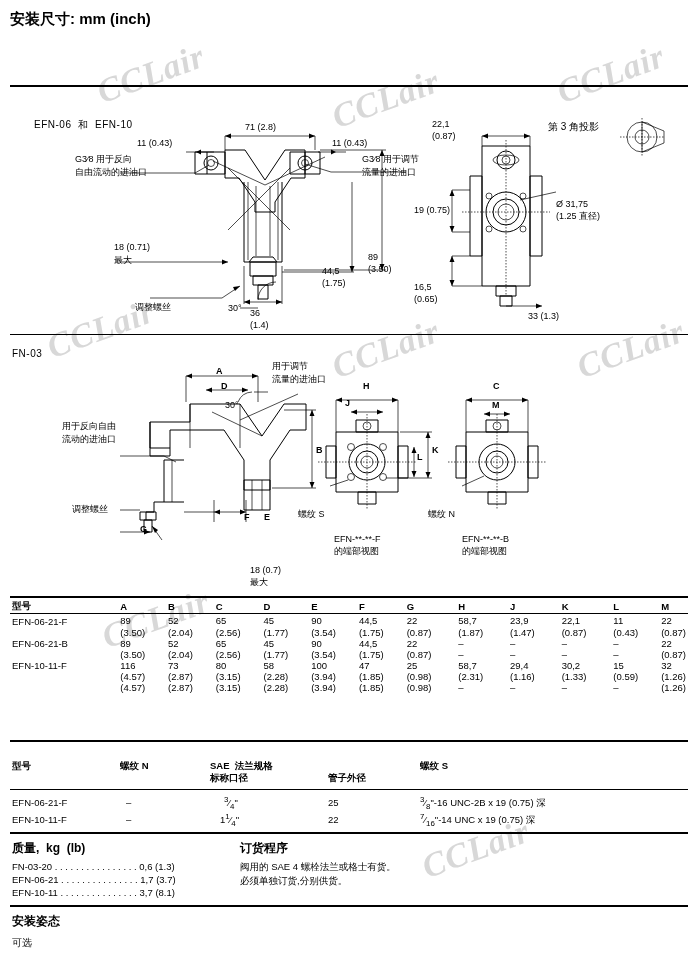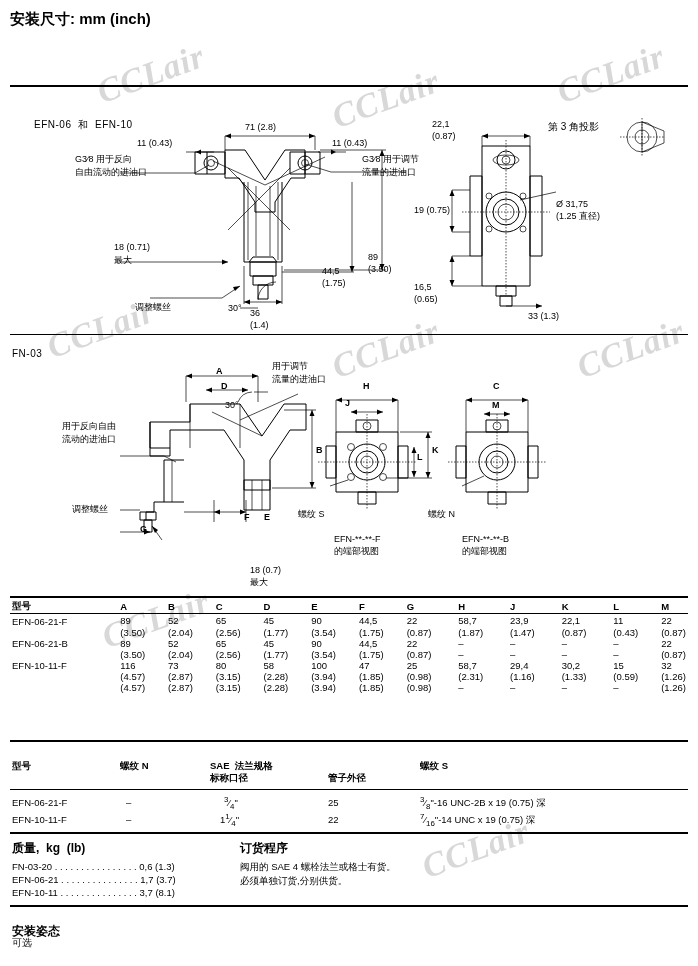--- a/index.html
+++ b/index.html
@@ -477,16 +477,16 @@
 
   <div class="lbl" style="left:12px;top:861px;font-size:9.5px;">FN-03-20 . . . . . . . . . . . . . . . . 0,6 (1.3)</div>
   <div class="lbl" style="left:12px;top:874px;font-size:9.5px;">EFN-06-21 . . . . . . . . . . . . . . . 1,7 (3.7)</div>
   <div class="lbl" style="left:12px;top:887px;font-size:9.5px;">EFN-10-11 . . . . . . . . . . . . . . . 3,7 (8.1)</div>
 
   <div class="lbl" style="left:240px;top:861px;font-size:9.5px;">阀用的 SAE 4 螺栓法兰或格士有货。</div>
   <div class="lbl" style="left:240px;top:875px;font-size:9.5px;">必须单独订货,分别供货。</div>
 
   <div class="rule" style="left:10px;top:905px;width:678px;height:1.5px;"></div>
 
-  <div class="lbl b" style="left:12px;top:913px;font-size:12px;margin-top:10px;">安装姿态</div>
+  <div class="lbl b" style="left:12px;top:913px;font-size:12px;">安装姿态</div>
   <div class="lbl" style="left:12px;top:936px;font-size:10px;">可选</div>
 
 </div>
 
 </body></html>

